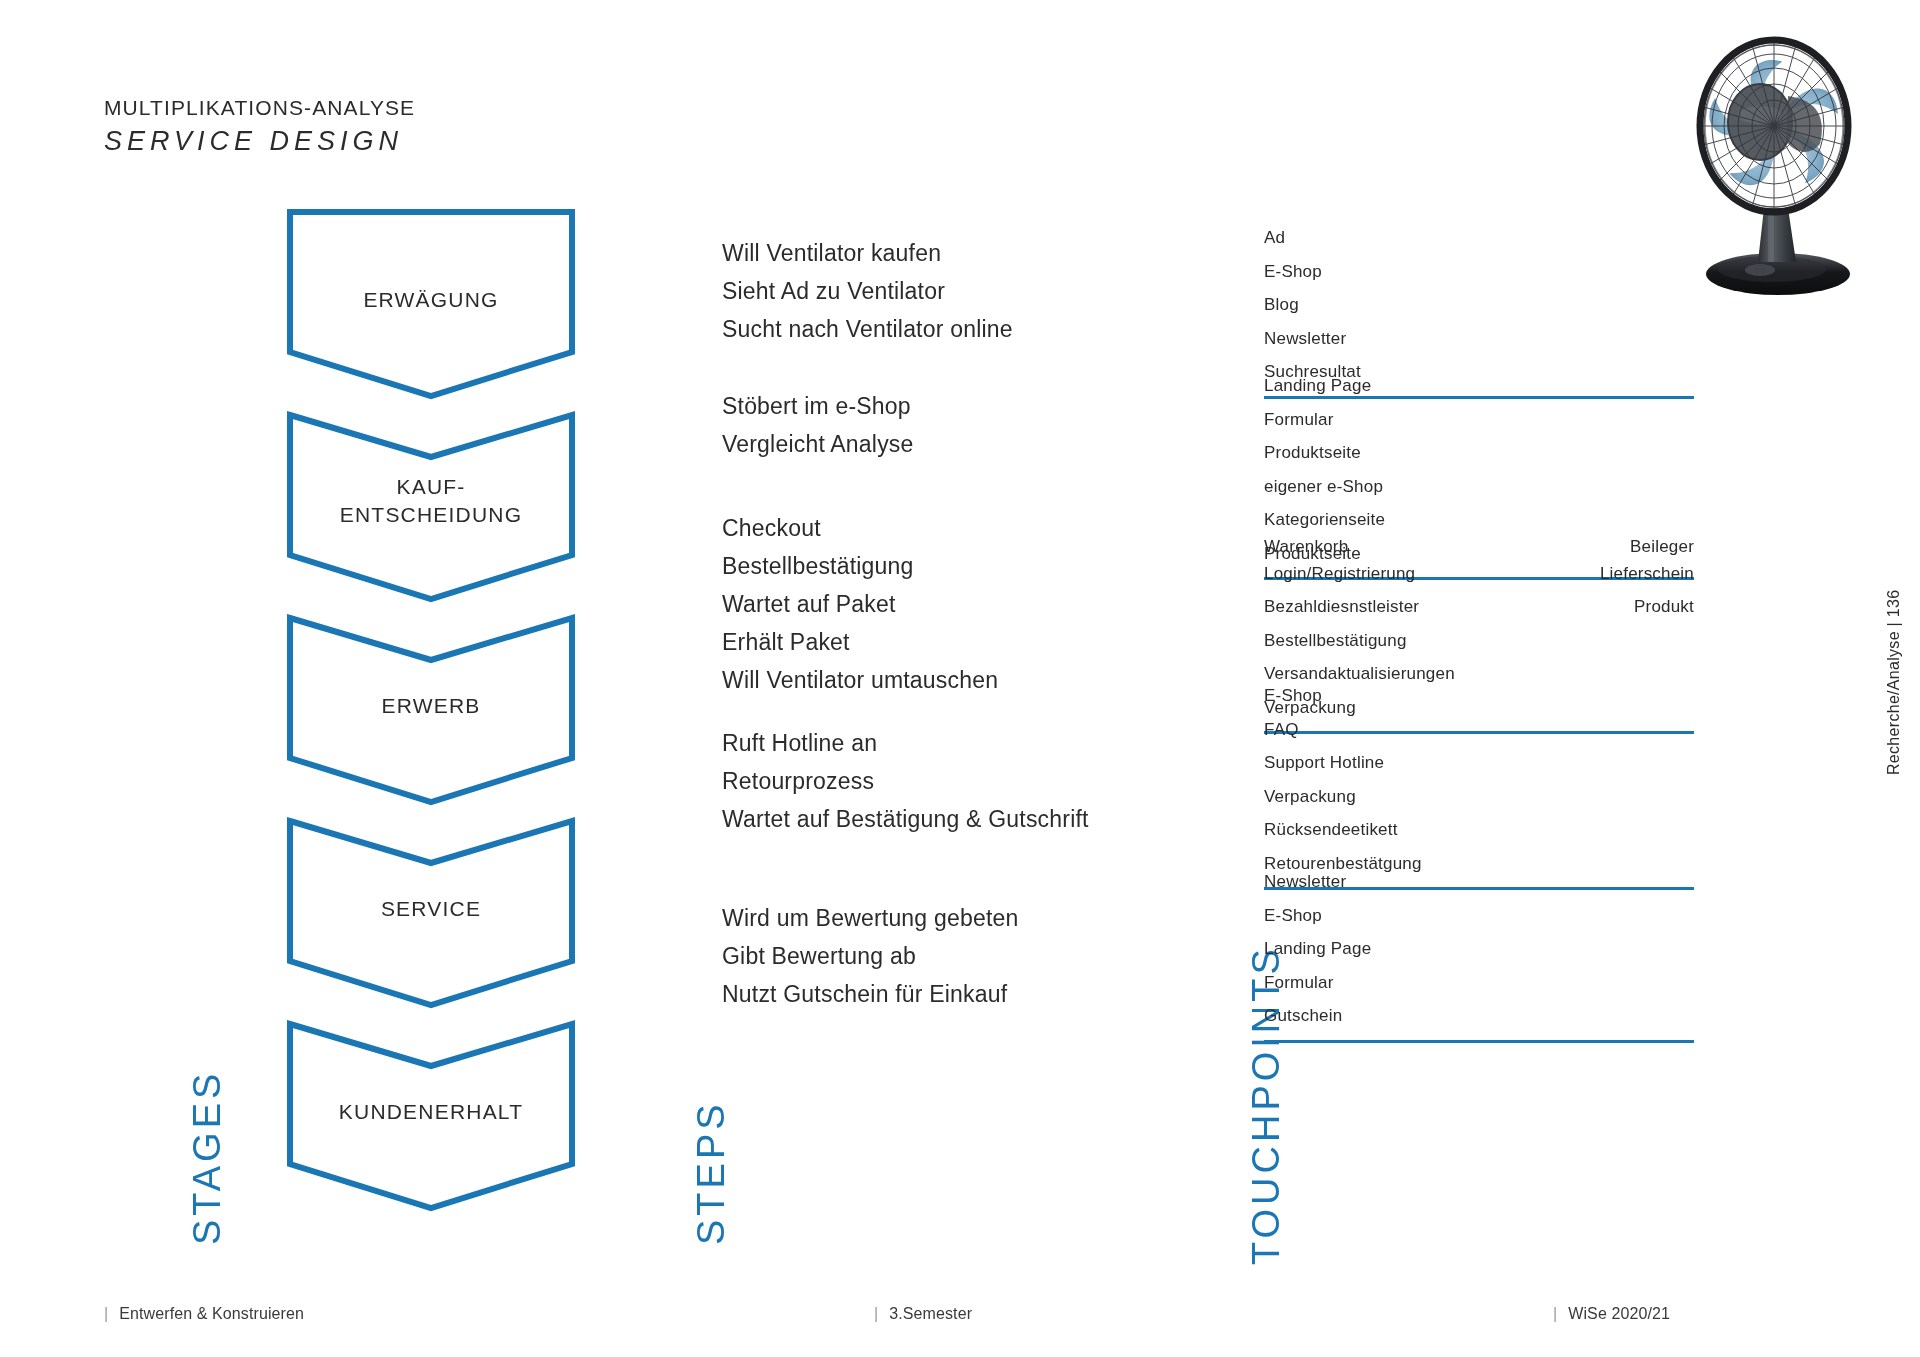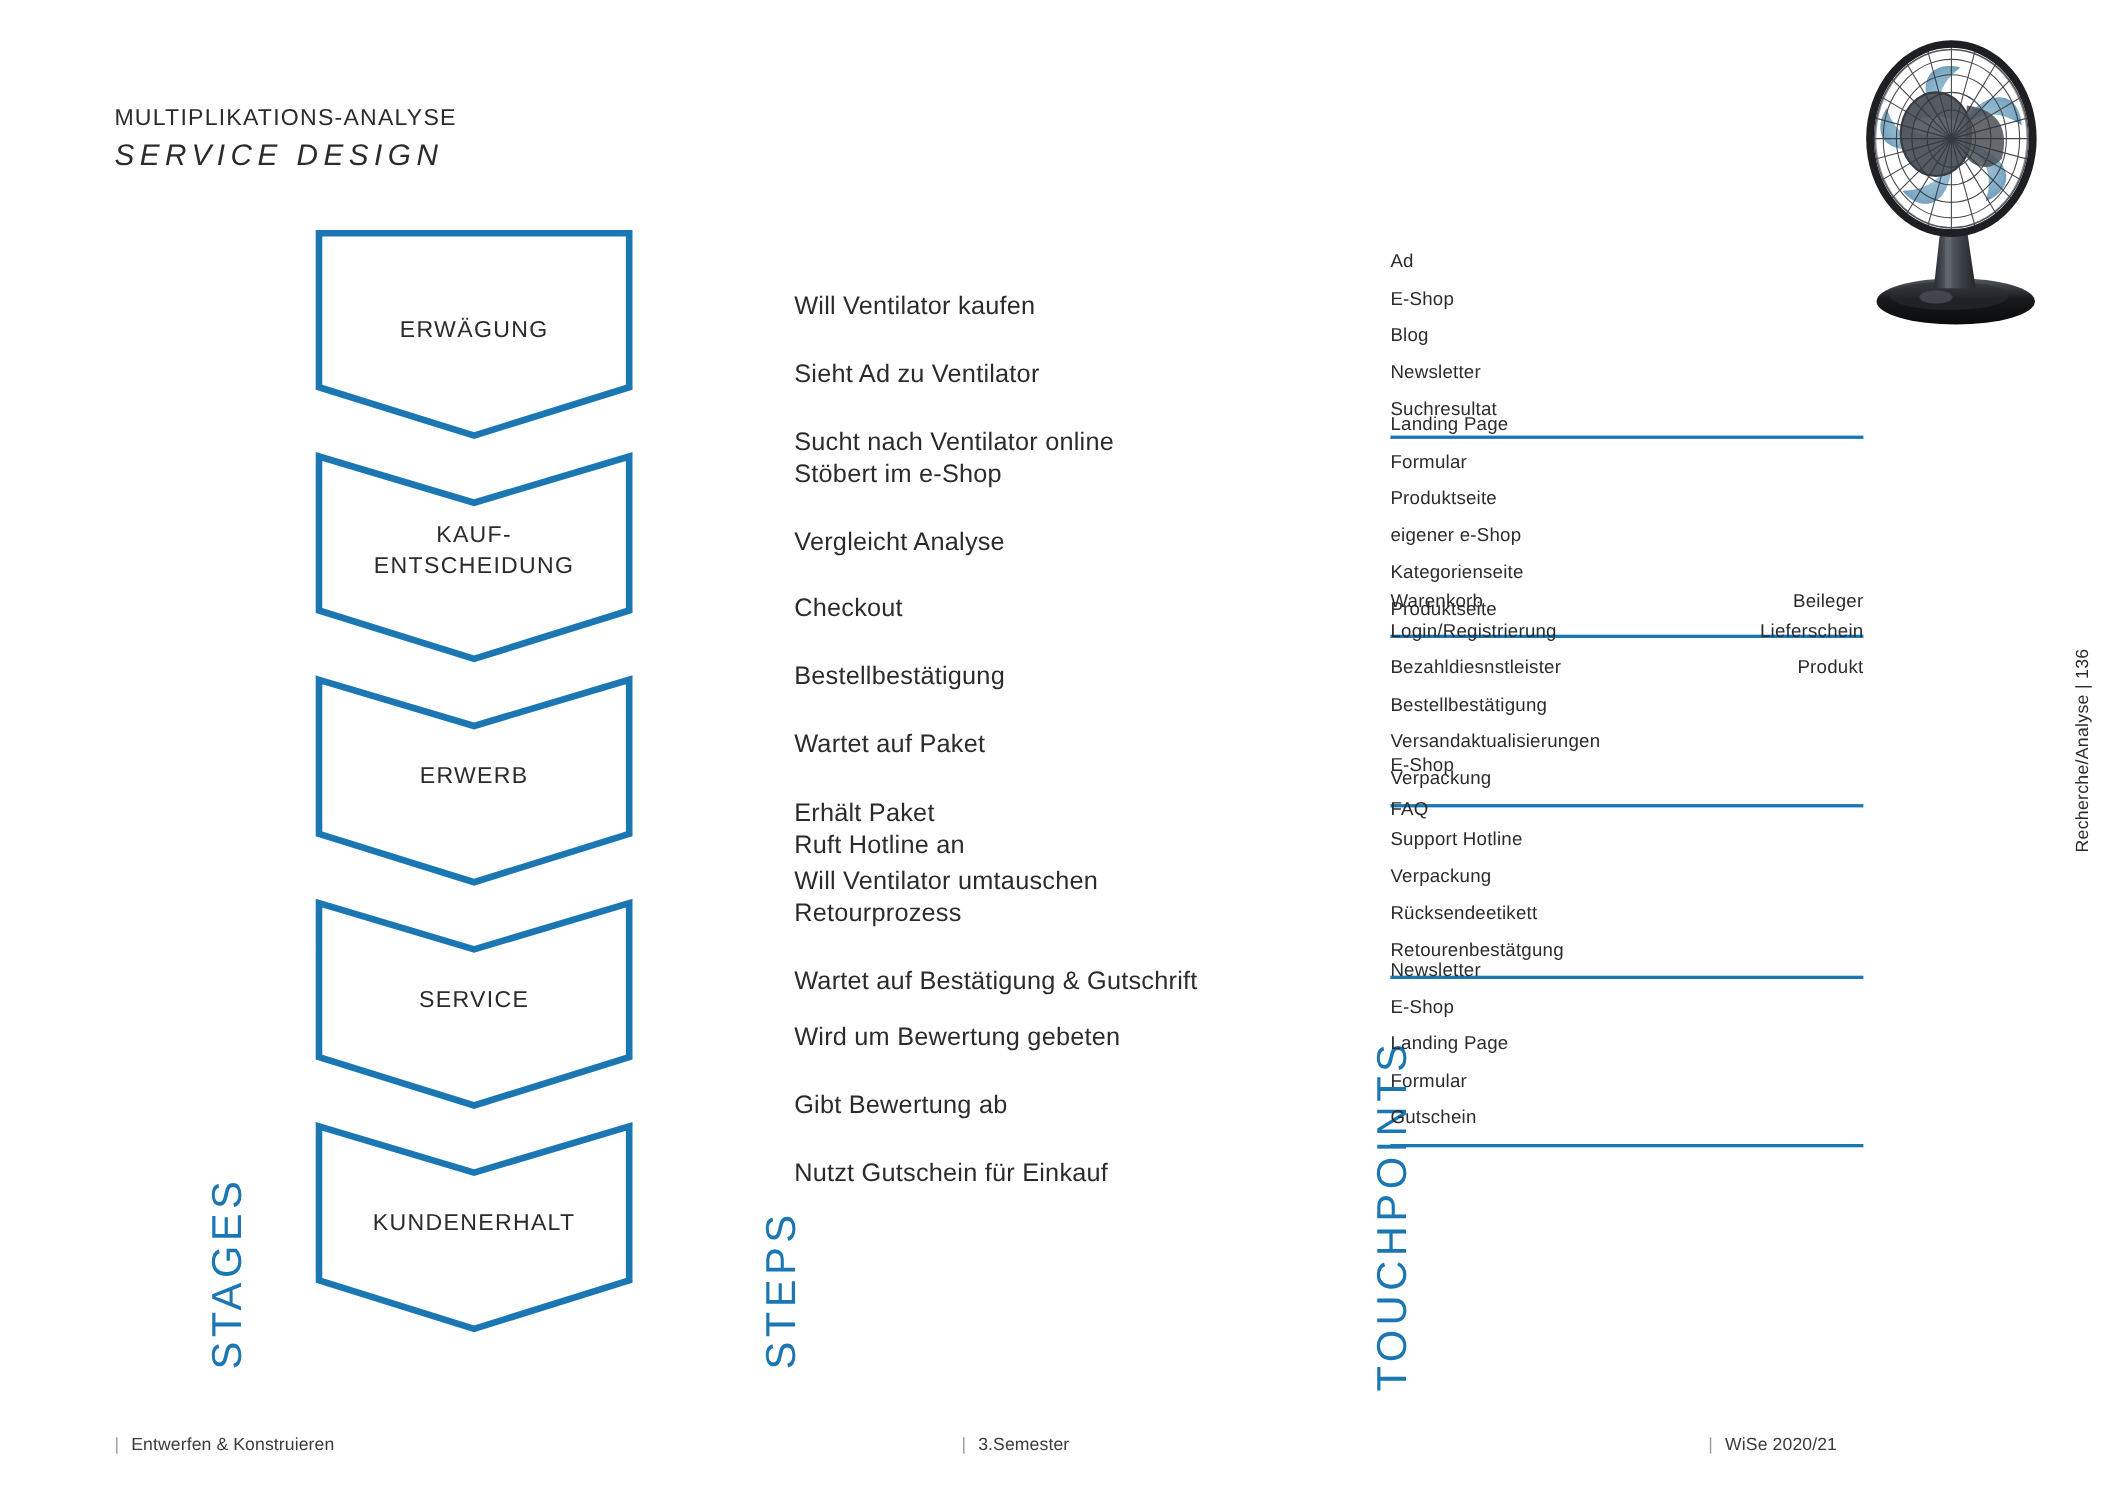--- a/index.html
+++ b/index.html
@@ -89,21 +89,20 @@
     left: 722px;
     top: 240px;
     width: 480px;
   }
   .step-group { margin-bottom: 0; }
   .step-line {
     font-size: 23px;
     color: #2b2b2b;
     letter-spacing: 0.2px;
     white-space: nowrap;
-    margin-top: 24px;
   }
 
   
   #touch-col {
     position: absolute;
     left: 1264px;
     top: 228px;
     width: 430px;
   }
   .tp-group { position: relative; }
@@ -437,21 +436,21 @@
           </div>
         </div>
         <div class="tp-rule" style="border-bottom-color: rgb(27, 118, 180);"></div>
       </div>
       <div class="tp-group" style="position: absolute; left: 0px; top: 458px;">
         <div class="tp-rows">
           <div class="tp-row" style="height: 33.5px;">
             <span class="tp-left">E-Shop</span>
             <span class="tp-right"></span>
           </div>
-          <div class="tp-row" style="height: 33.5px; align-items: center;">
+          <div class="tp-row" style="height: 33.5px;">
             <span class="tp-left">FAQ</span>
             <span class="tp-right"></span>
           </div>
           <div class="tp-row" style="height: 33.5px;">
             <span class="tp-left">Support Hotline</span>
             <span class="tp-right"></span>
           </div>
           <div class="tp-row" style="height: 33.5px;">
             <span class="tp-left">Verpackung</span>
             <span class="tp-right"></span>

